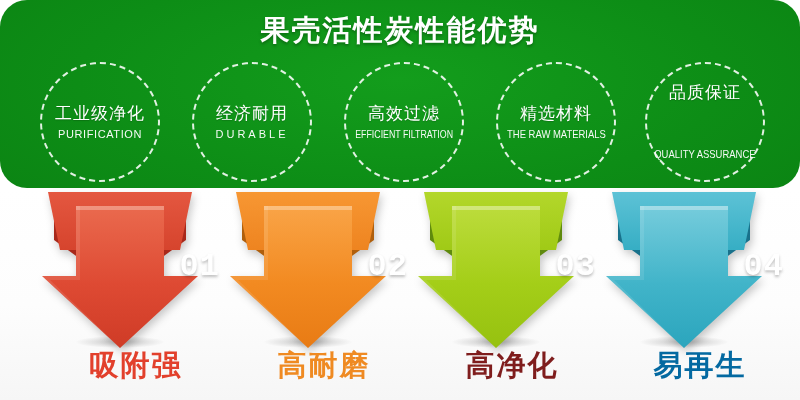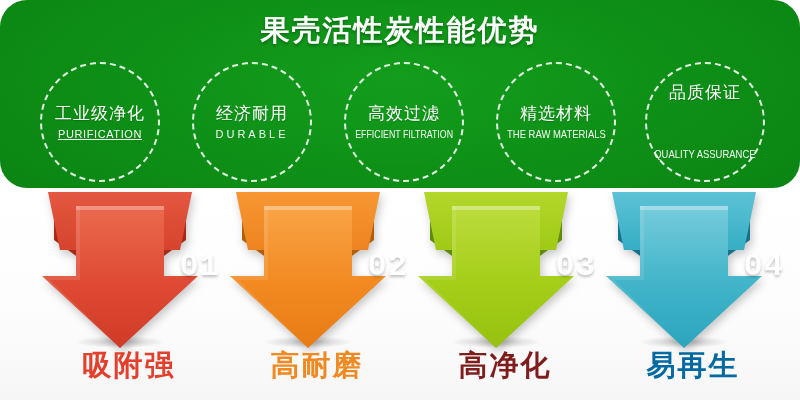--- a/index.html
+++ b/index.html
@@ -34,21 +34,21 @@
     display:flex;flex-direction:column;align-items:center;justify-content:center;
   }
   .circle .cn{
     color:#ffffff;font-size:17px;font-weight:normal;letter-spacing:1px;
     line-height:22px;white-space:nowrap;text-shadow:0 1px 1px rgba(0,0,0,.18);
   }
   .circle .en{
     color:#ffffff;font-size:11px;line-height:15px;margin-top:2px;
     white-space:nowrap;opacity:.96;
   }
-  .circle.c0{left:40px;}  .circle.c0 .en{letter-spacing:.6px;text-decoration:underline;}
+  .circle.c0{left:40px;}  .circle.c0 .en{letter-spacing:.6px;}
   .circle.c1{left:192px;} .circle.c1 .en{letter-spacing:3px;}
   .circle.c2{left:344px;} .circle.c2 .en{transform:scaleX(.80);letter-spacing:0;}
   .circle.c3{left:496px;} .circle.c3 .en{transform:scaleX(.86);letter-spacing:0;}
   .circle.c4{left:645px;gap:41px;} .circle.c4 .en{transform:scaleX(.86);letter-spacing:0;}
 
   
   .lower{
     position:absolute;left:0;top:188px;width:800px;height:212px;
     background:linear-gradient(to bottom,#ffffff 0%,#fdfdfd 55%,#f6f6f6 100%);
   }
@@ -64,21 +64,21 @@
     filter:drop-shadow(2px 4px 4px rgba(0,0,0,.22));}
 
   .arrow-num{
     position:absolute;left:0;top:60px;width:200px;text-align:right;
     color:#ffffff;font-size:32px;font-weight:bold;letter-spacing:1px;
     text-shadow:0 2px 3px rgba(0,0,0,.25);
     pointer-events:none;
     font-family:Liberation Mono, monospace;
   }
   .arrow-label{
-    position:absolute;left:9px;top:157px;width:200px;text-align:center;
+    position:absolute;left:16px;top:157px;width:200px;text-align:center;
     font-size:29px;font-weight:bold;letter-spacing:2px;
     line-height:40px;
   }
   .ground-shadow{
     position:absolute;left:56px;top:148px;width:88px;height:12px;
     border-radius:50%;
     background:radial-gradient(ellipse at 50% 50%, rgba(0,0,0,.22) 0%, rgba(0,0,0,0) 72%);
   }
 </style>
 </head>

